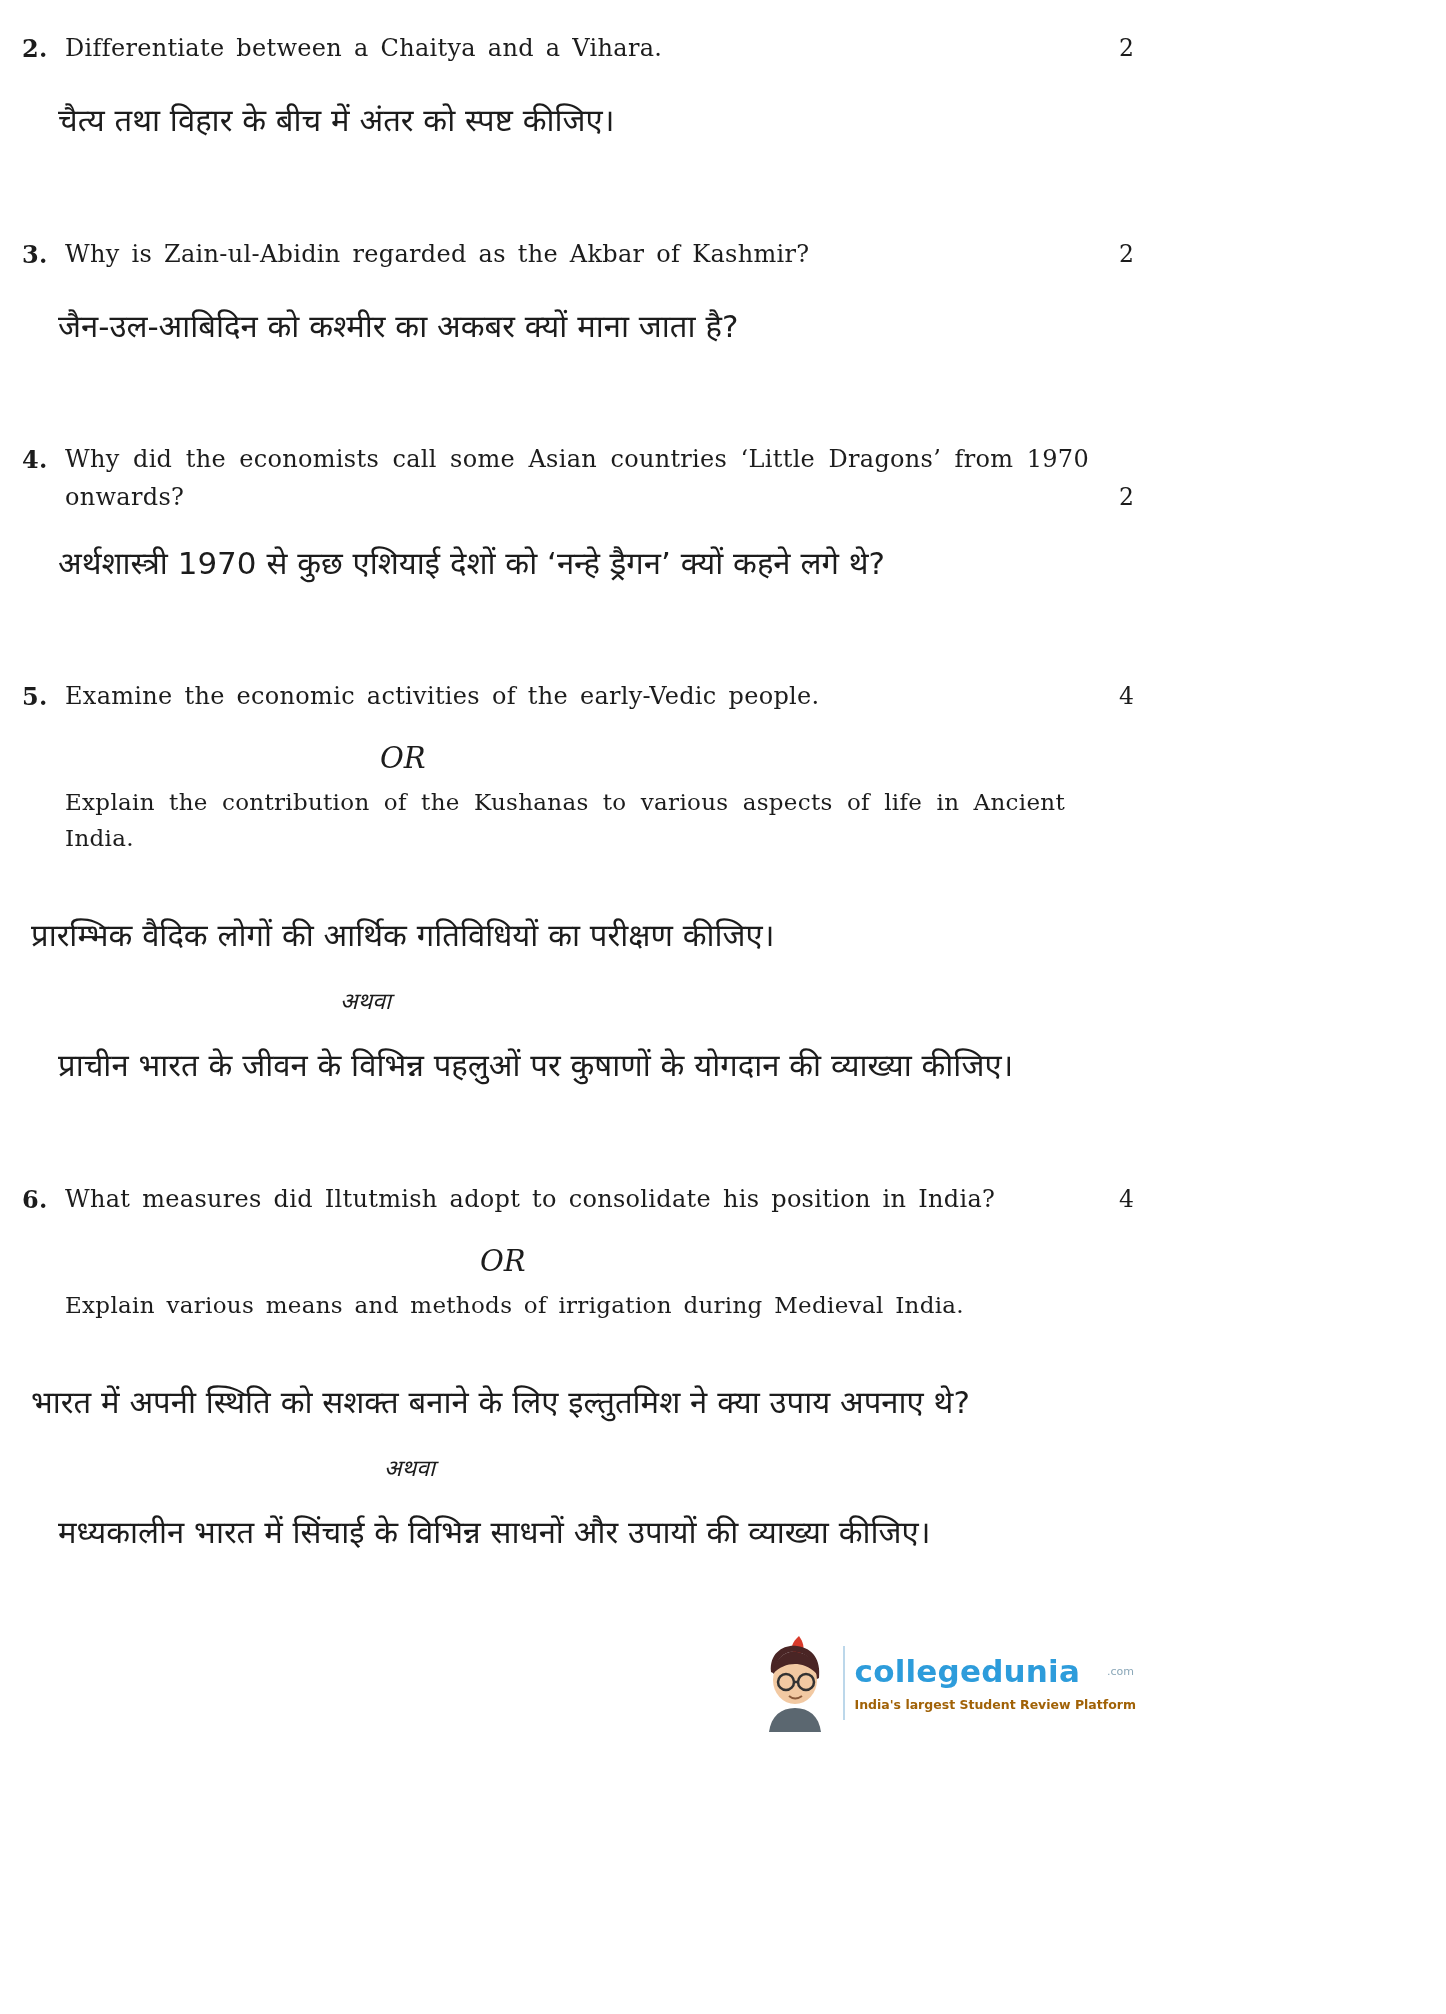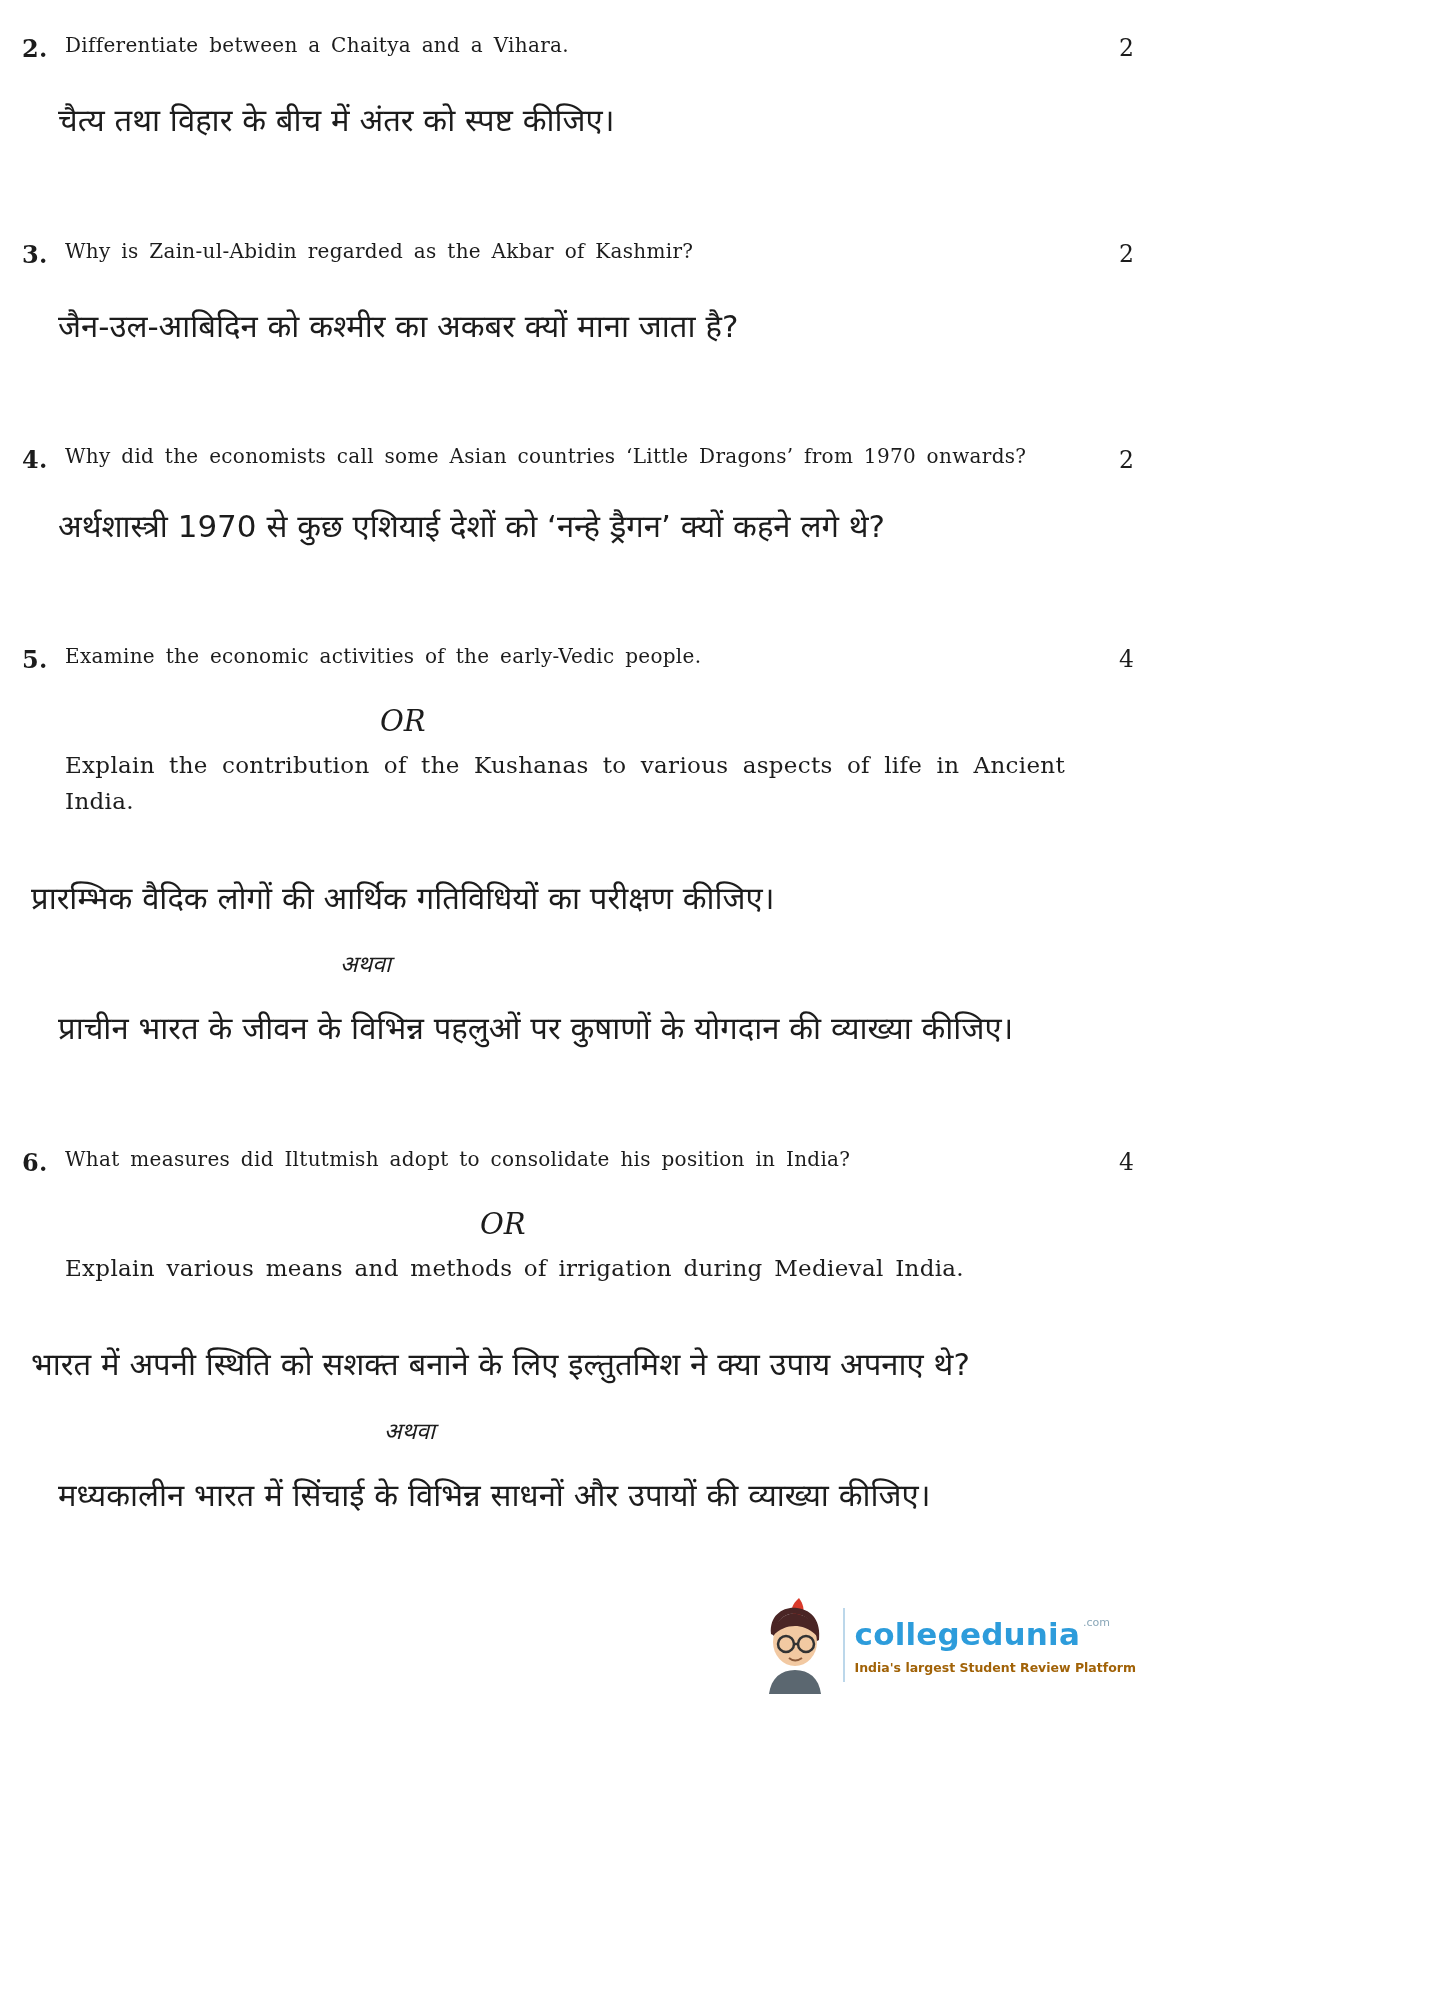--- a/index.html
+++ b/index.html
@@ -22,21 +22,21 @@
   .q-num {
     width: 43px;
     flex: 0 0 43px;
     font-weight: bold;
     font-size: 24px;
     line-height: 1.55;
     letter-spacing: 0.3px;
   }
   .q-eng {
     flex: 1 1 auto;
-    font-size: 20px;
+    font-size: 24px;
     line-height: 1.55;
     letter-spacing: 0.3px;
     word-spacing: 4px;
   }
   .q-eng.justify { text-align: justify; }
   .q-marks {
     flex: 0 0 45px;
     text-align: right;
     font-size: 23.5px;
     line-height: 1.55;
@@ -90,21 +90,21 @@
     gap: 10px;
   }
   .mascot { width: 78px; height: 98px; flex: 0 0 78px; }
   .logo-sep {
     width: 2px;
     height: 74px;
     background: #bcd7ea;
     flex: 0 0 2px;
   }
   .logo-text { display: flex; flex-direction: column; justify-content: center; }
-  .brand-line { display: flex; align-items: flex-start; }
+  .brand-line { display: flex; align-items: center; gap: 24px; }
   .brand {
     font-family: "DejaVu Sans", "Liberation Sans", sans-serif;
     font-weight: bold;
     font-size: 31px;
     letter-spacing: 0.2px;
   }
   .brand-suffix {
     font-family: "DejaVu Sans", "Liberation Sans", sans-serif;
     font-size: 11px;
     margin-left: 3px;

